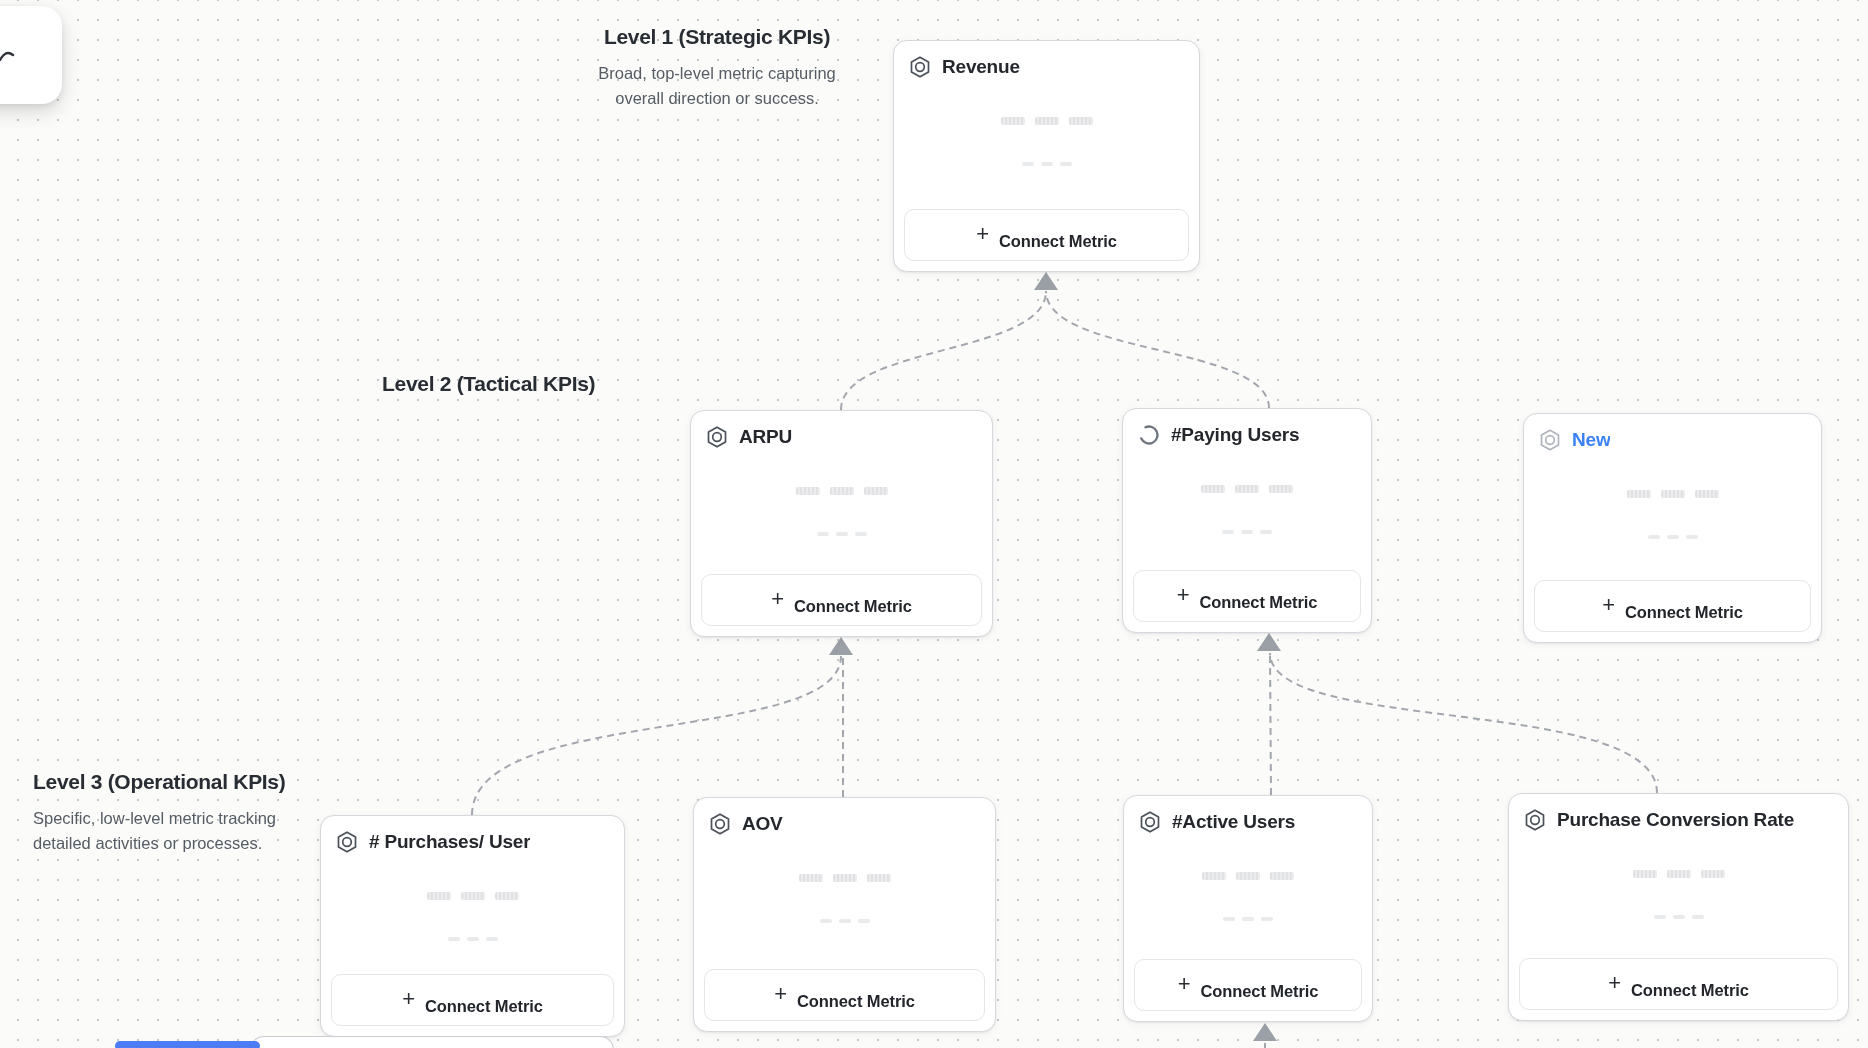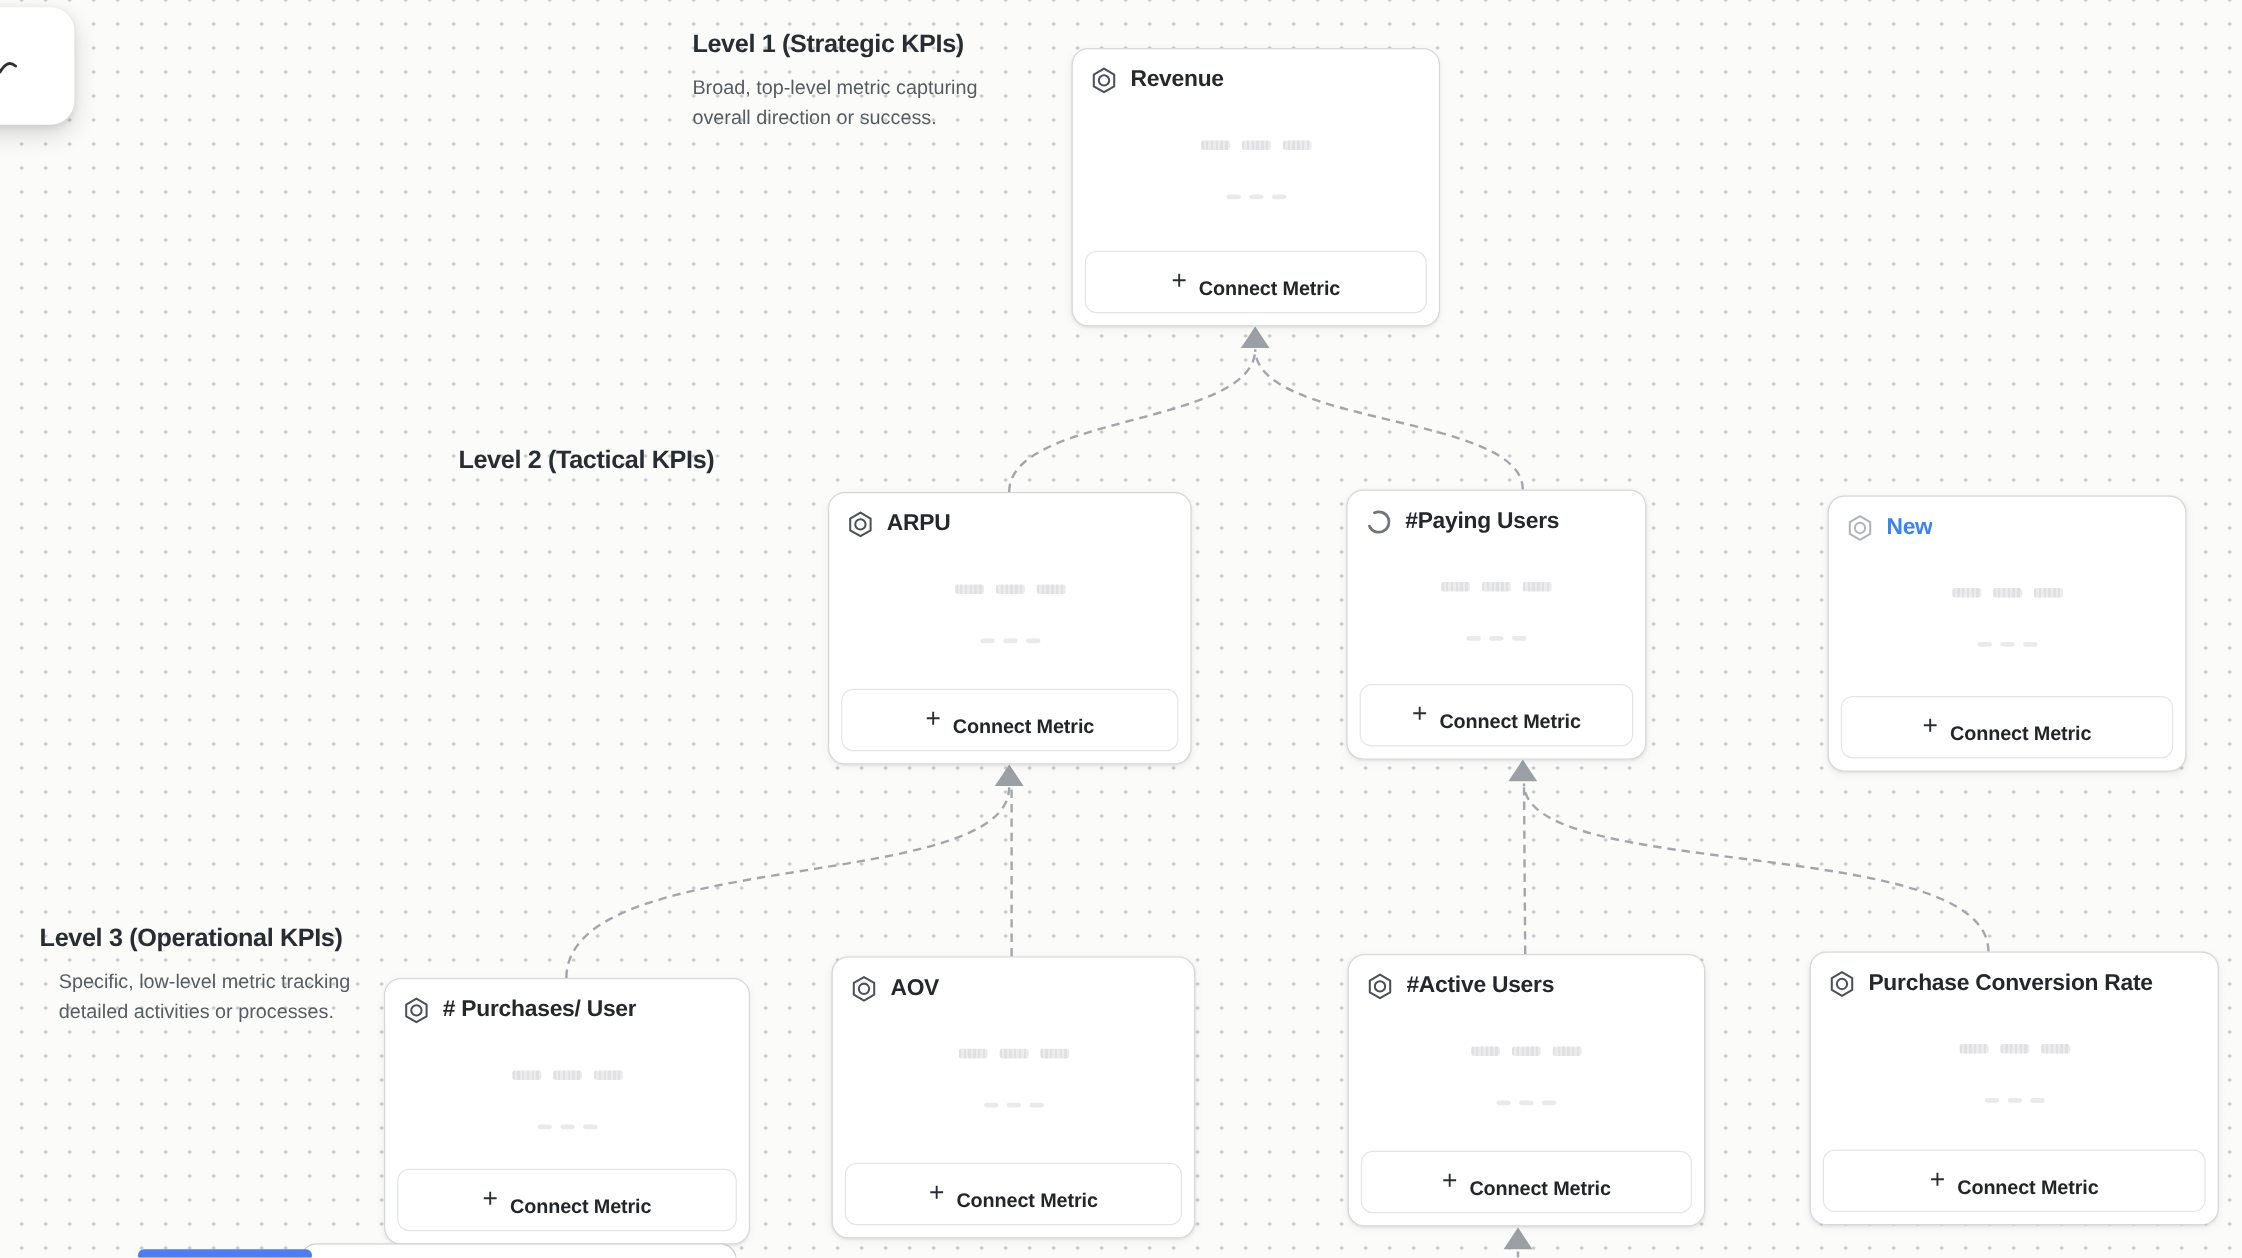--- a/index.html
+++ b/index.html
@@ -97,30 +97,30 @@
   <path class="conn" d="M1657,793 C1657,695 1270,735 1270,653"></path>
 
   <path class="conn" d="M1265,1048 L1265,1043"></path>
 
   <polygon class="arrowhead" points="1046,272 1034,290 1058,290"></polygon>
   <polygon class="arrowhead" points="841,637 829,655 853,655"></polygon>
   <polygon class="arrowhead" points="1269,633 1257,651 1281,651"></polygon>
   <polygon class="arrowhead" points="1265,1023 1253,1041 1277,1041"></polygon>
 </svg>
 
-<div class="level-block" style="left:577px;top:25px;">
+<div class="level-block" style="left:577px;top:25px;text-align:center;">
   <h2 class="level-heading">Level 1 (Strategic KPIs)</h2>
   <p class="level-desc" style="width:280px;">Broad, top-level metric capturing overall direction or success.</p>
 </div>
 <div class="level-block" style="left:382px;top:372px;">
   <h2 class="level-heading">Level 2 (Tactical KPIs)</h2>
 </div>
 <div class="level-block" style="left:33px;top:770px;">
   <h2 class="level-heading">Level 3 (Operational KPIs)</h2>
-  <p class="level-desc" style="width:290px;margin-left:16px;">Specific, low-level metric tracking detailed activities or processes.</p>
+  <p class="level-desc" style="width:290px;">Specific, low-level metric tracking detailed activities or processes.</p>
 </div>
 
 <div class="card" style="left:893px;top:40px;width:307px;height:232px;">
   <div class="card-header">
     <span class="metric-icon">
       <svg width="24" height="24" viewBox="0 0 24 24" fill="none" stroke="#4b5159" stroke-width="1.7">
         <path d="M12 2.2 L20.5 7.1 V16.9 L12 21.8 L3.5 16.9 V7.1 Z" stroke-linejoin="round"></path>
         <circle cx="12" cy="12" r="4.3"></circle>
       </svg>
     </span>
@@ -264,21 +264,21 @@
       <span class="dash"></span>
       <span class="dash"></span>
       <span class="dash"></span>
     </div>
   <div class="connect-btn">
     <span class="plus-glyph">+</span>
     <span class="connect-label">Connect Metric</span>
   </div>
 </div>
 
-<div class="card" style="left:1123px;top:795px;width:298px;height:227px;padding-left:12px;">
+<div class="card" style="left:1123px;top:795px;width:250px;height:227px;padding-left:12px;">
   <div class="card-header">
     <span class="metric-icon">
       <svg width="24" height="24" viewBox="0 0 24 24" fill="none" stroke="#4b5159" stroke-width="1.7">
         <path d="M12 2.2 L20.5 7.1 V16.9 L12 21.8 L3.5 16.9 V7.1 Z" stroke-linejoin="round"></path>
         <circle cx="12" cy="12" r="4.3"></circle>
       </svg>
     </span>
     <span class="card-title">#Active Users</span>
   </div>
   <div class="skel-row1">

